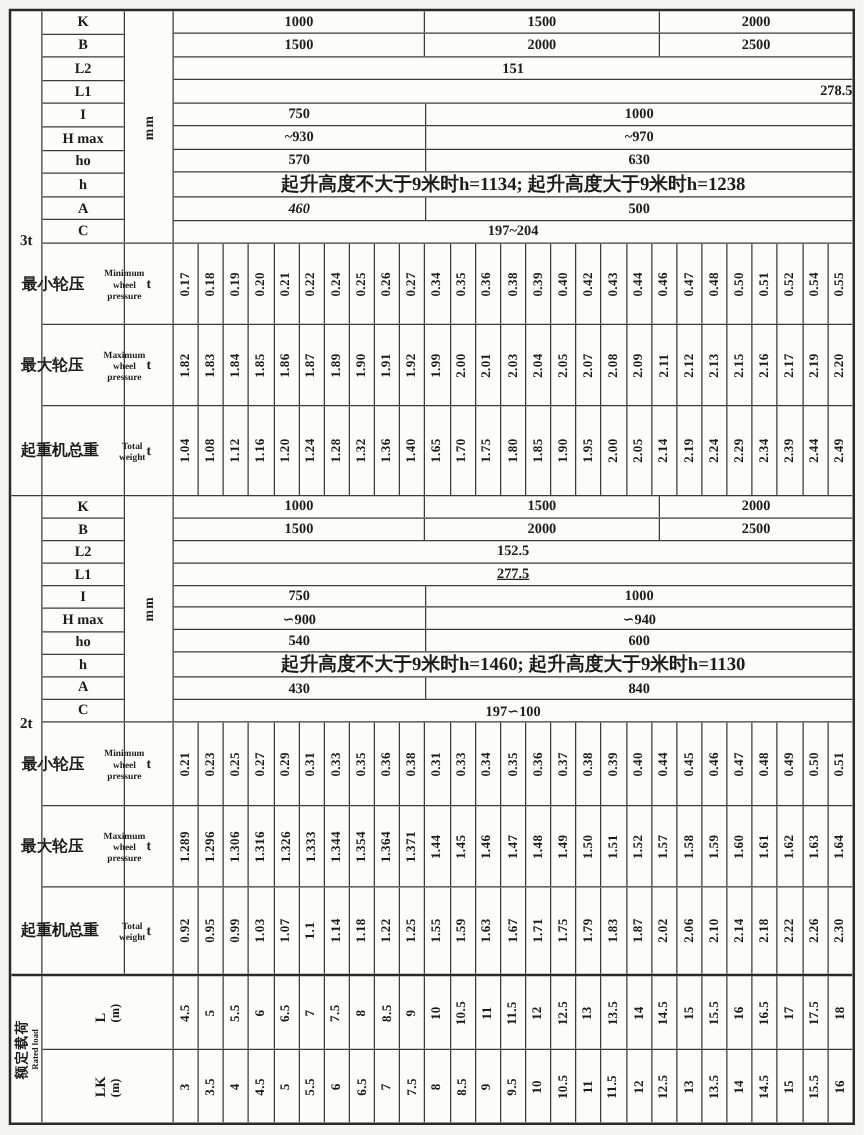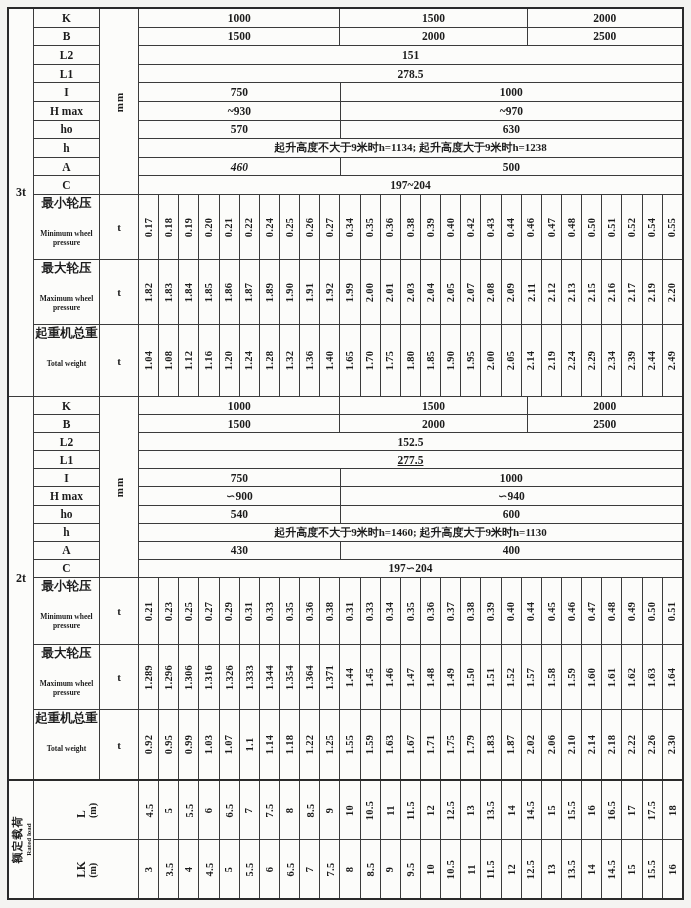--- a/index.html
+++ b/index.html
@@ -26,29 +26,29 @@
   .plabel{flex:1;border-bottom:1px solid var(--ln);display:flex;align-items:center;justify-content:center;
           font-weight:bold;font-size:11.5px;}
   .plabel:last-child{border-bottom:none;}
   .unit-col{width:39px;border-right:1px solid var(--ln);display:flex;align-items:center;justify-content:center;}
   .vals-col{flex:1;display:flex;flex-direction:column;min-width:0;}
   .pvrow{flex:1;display:flex;border-bottom:1px solid var(--ln);}
   .pvrow:last-child{border-bottom:none;}
   .pcell{flex-basis:0;display:flex;align-items:center;justify-content:center;border-left:1px solid var(--ln);overflow:hidden;}
   .pcell:first-child{border-left:none;}
   .ptext{font-weight:bold;font-size:11.5px;white-space:nowrap;}
-  .ptext.long{font-size:11px;letter-spacing:0px;}
+  .ptext.long{font-size:15px;letter-spacing:0px;}
   
   .data-row{display:flex;border-bottom:1px solid var(--ln);min-height:0;}
   .data-row:last-child{border-bottom:none;flex:1;}
   .sec0 .drow0,.sec0 .drow1{height:65px;}
   .sec1 .drow0{height:67px;}
   .sec1 .drow1{height:65px;}
-  .data-label{width:66px;border-right:1px solid var(--ln);display:flex;flex-direction:column;
-              align-items:center;text-align:center;gap:16px;}
+  .data-label{width:66px;border-right:1px solid var(--ln);display:flex;flex-direction:row;
+              align-items:center;justify-content:center;text-align:center;gap:16px;}
   .cn{font-size:12.5px;font-weight:bold;white-space:nowrap;}
   .en{font-size:7.5px;font-weight:bold;line-height:1.2;margin-top:1px;}
   .data-unit{width:39px;border-right:1px solid var(--ln);display:flex;align-items:center;justify-content:center;
              font-weight:bold;font-size:11px;}
   .cols{flex:1;display:flex;min-width:0;}
   .vcell{flex:1 1 0;display:flex;align-items:center;justify-content:center;border-left:1px solid var(--ln);min-width:0;}
   .vcell:first-child{border-left:none;}
   .vtext{display:inline-block;transform:rotate(-90deg);white-space:nowrap;font-weight:bold;}
   .vnum{font-size:10.5px;letter-spacing:0.3px;}
   .unit-mm{font-size:11px;letter-spacing:1px;}
@@ -114,21 +114,21 @@
                   <div class="pcell" style="flex: 7.7 7.7 0px;">
                     <span class="ptext">2500</span>
                   </div>
                 </div>
                 <div class="pvrow">
                   <div class="pcell" style="flex: 27 27 0px;">
                     <span class="ptext">151</span>
                   </div>
                 </div>
                 <div class="pvrow">
-                  <div class="pcell" style="flex: 27 27 0px;">
+                  <div class="pcell" style="flex: 27 27 0px; justify-content: flex-end;">
                     <span class="ptext">278.5</span>
                   </div>
                 </div>
                 <div class="pvrow">
                   <div class="pcell" style="flex: 10 10 0px;">
                     <span class="ptext">750</span>
                   </div>
                   <div class="pcell" style="flex: 17 17 0px;">
                     <span class="ptext">1000</span>
                   </div>
@@ -522,26 +522,26 @@
                 <div class="pvrow">
                   <div class="pcell" style="flex: 27 27 0px;">
                     <span class="ptext long">起升高度不大于9米时h=1460; 起升高度大于9米时h=1130</span>
                   </div>
                 </div>
                 <div class="pvrow">
                   <div class="pcell" style="flex: 10 10 0px;">
                     <span class="ptext">430</span>
                   </div>
                   <div class="pcell" style="flex: 17 17 0px;">
-                    <span class="ptext">400</span>
+                    <span class="ptext">840</span>
                   </div>
                 </div>
                 <div class="pvrow">
                   <div class="pcell" style="flex: 27 27 0px;">
-                    <span class="ptext">197∽204</span>
+                    <span class="ptext">197∽100</span>
                   </div>
                 </div>
               </div>
             </div>
             <div class="data-row drow0">
               <div class="data-label">
                 <div class="cn">最小轮压</div>
                 <div class="en">Minimum wheel pressure</div>
               </div>
               <div class="data-unit">t</div>

